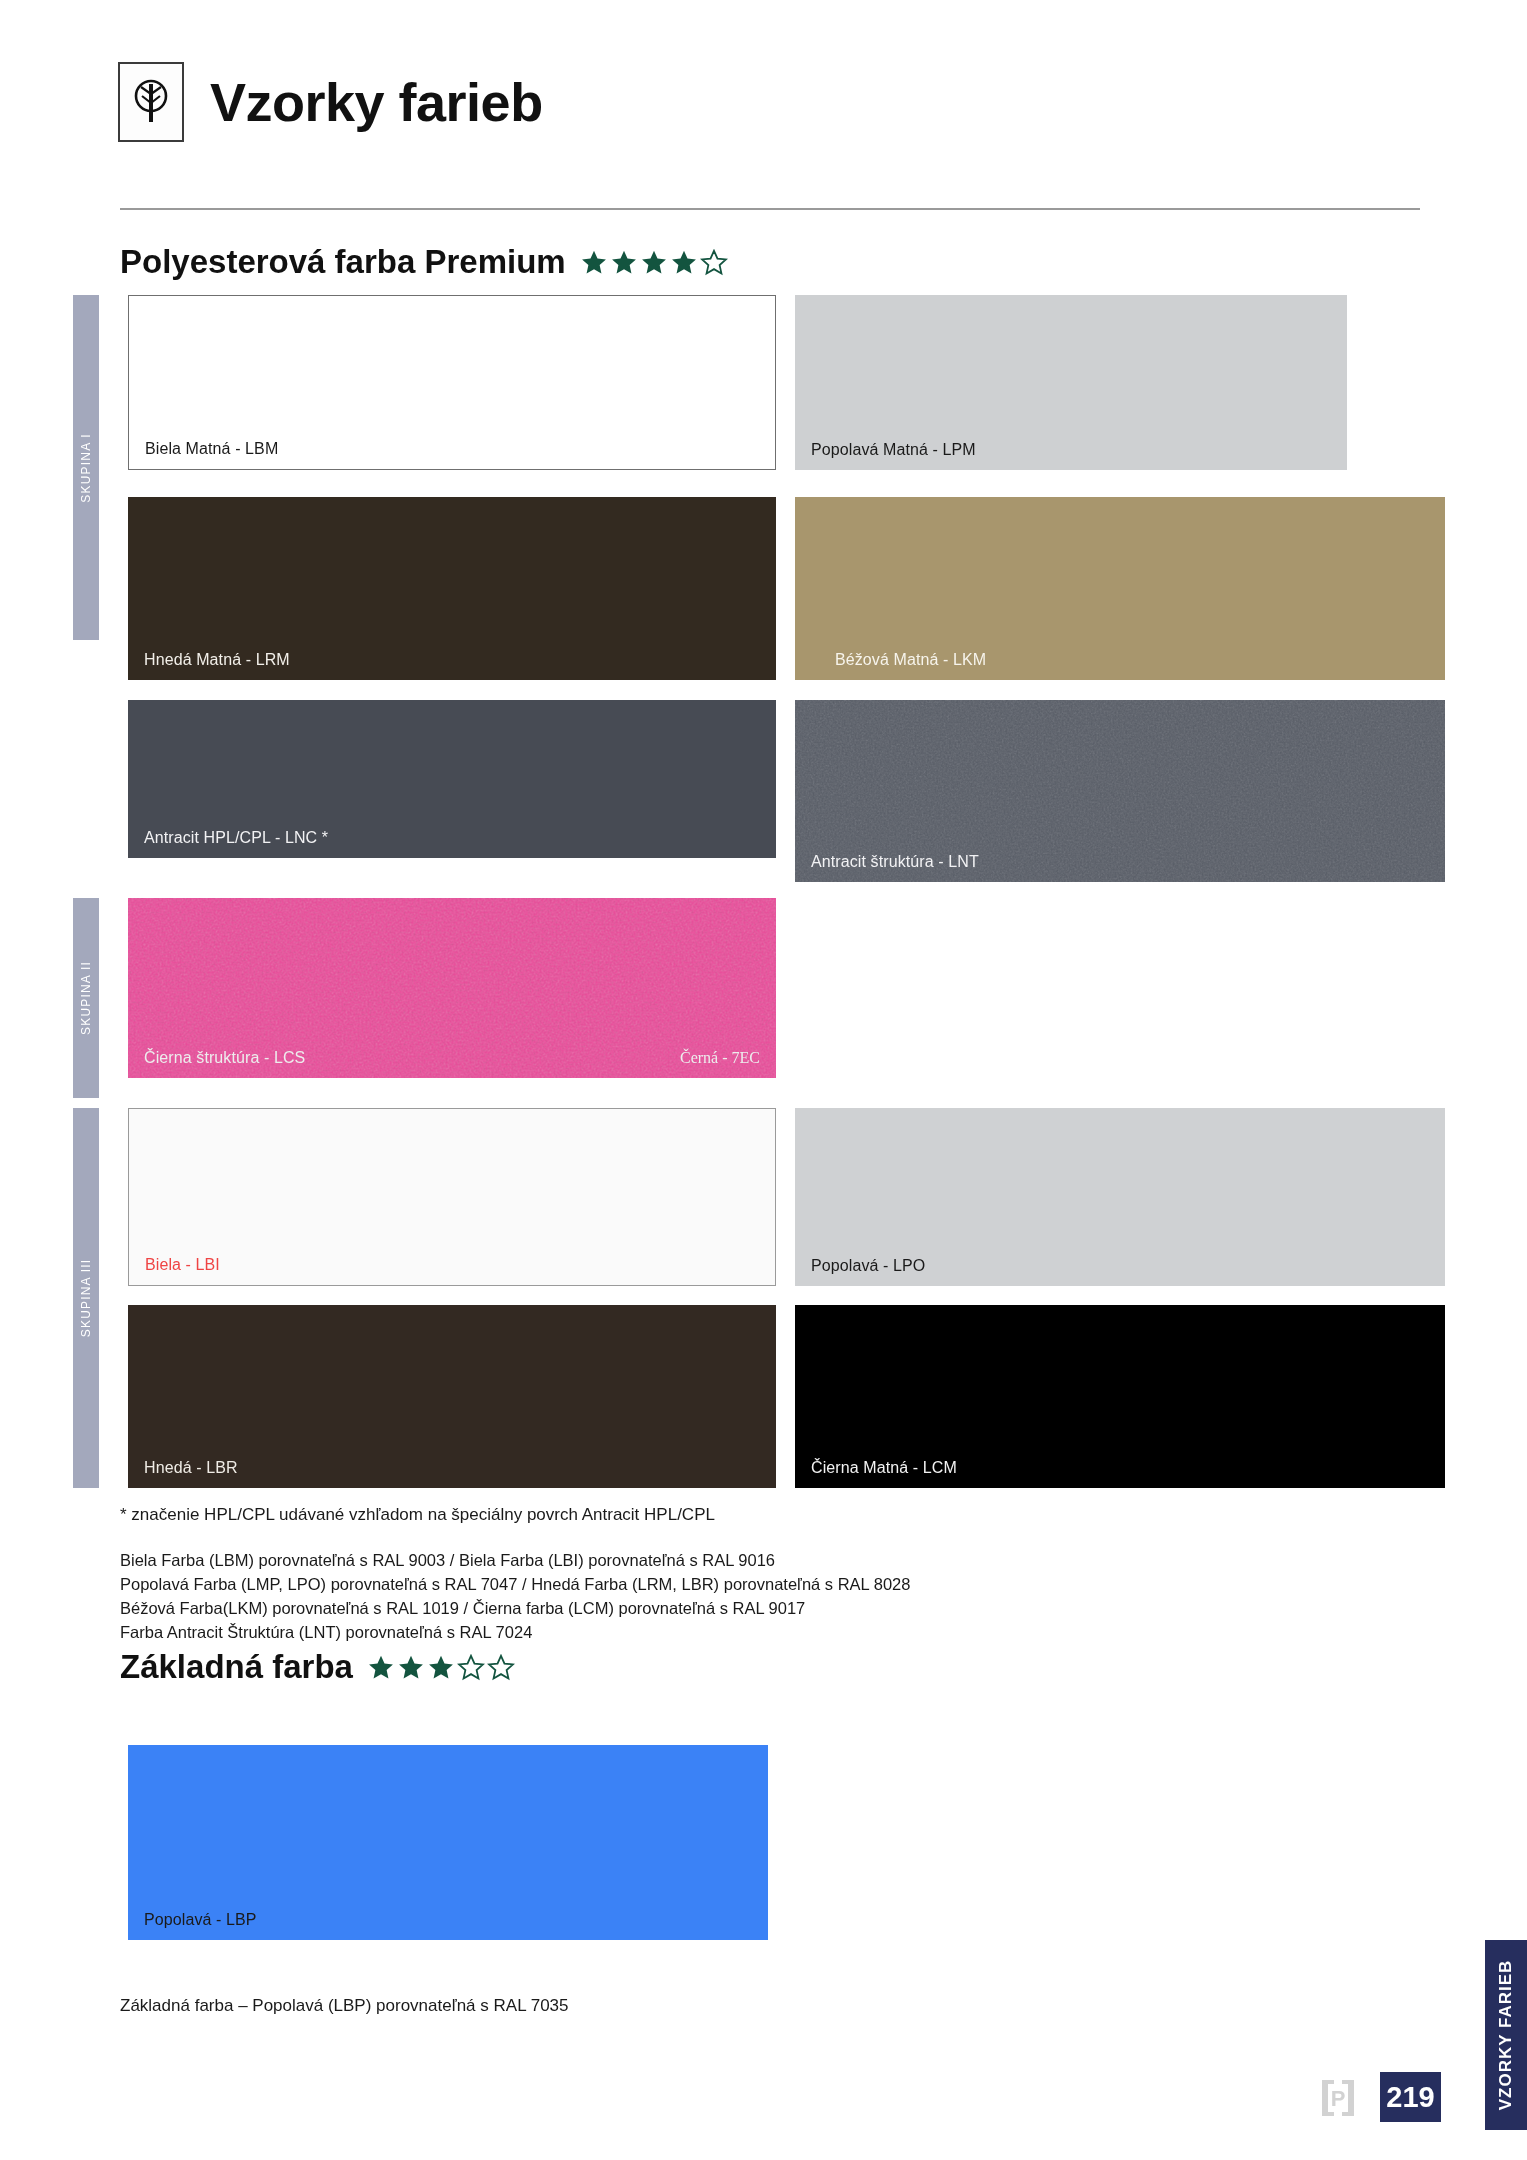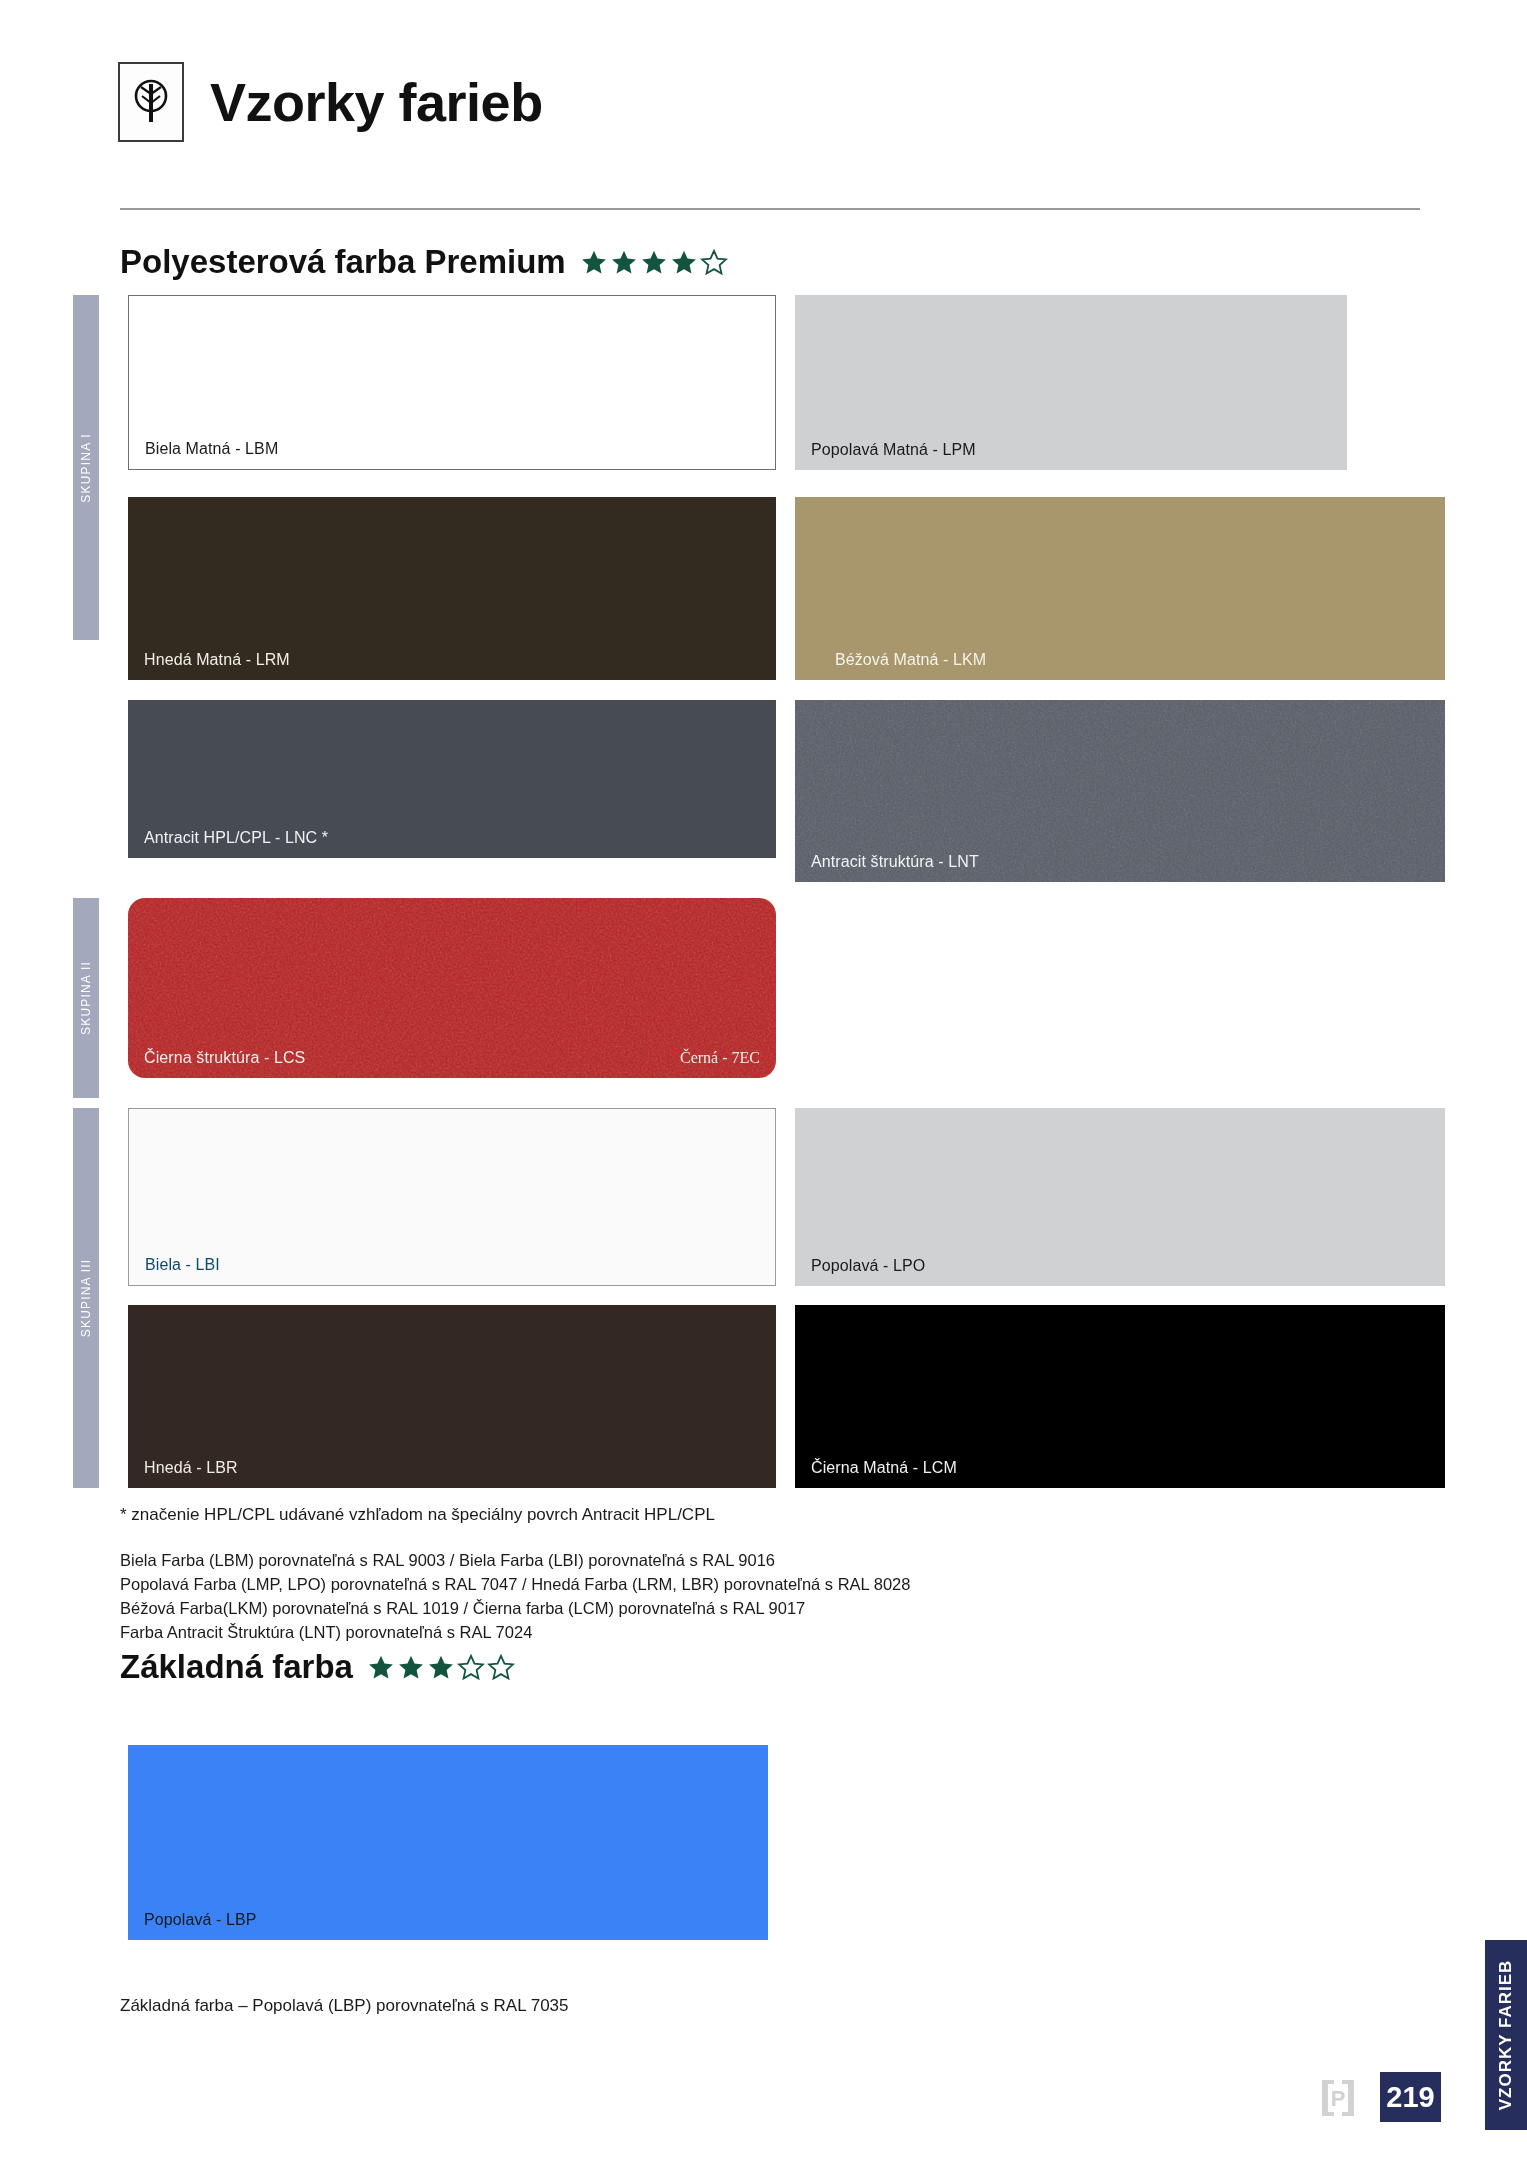--- a/index.html
+++ b/index.html
@@ -256,41 +256,41 @@
               <feFuncA type="linear" slope="0.5"></feFuncA>
             </feComponentTransfer>
         </filter>
       </defs>
       <rect width="100%" height="100%" filter="url(#texA)" opacity="0.45"></rect>
     </svg>
   </div>
   <span class="sw-label" style="color:#f2f2f4;">Antracit štruktúra - LNT</span>
 </div>
 
-<div class="swatch" style="left:128px; top:898px; width:648px; height:180px; background:#b91c1c;border-radius:17px;">
+<div class="swatch" style="left:128px; top:898px; width:648px; height:180px; background:#ec4899;">
   <div class="tex">
     <svg width="100%" height="100%" preserveAspectRatio="none">
       <defs>
         <filter id="texB" x="0" y="0" width="100%" height="100%">
           <feTurbulence type="fractalNoise" baseFrequency="0.5" numOctaves="4" seed="19" result="n"></feTurbulence>
           <feColorMatrix in="n" type="saturate" values="0"></feColorMatrix>
           <feComponentTransfer>
               <feFuncA type="linear" slope="0.6"></feFuncA>
             </feComponentTransfer>
         </filter>
       </defs>
       <rect width="100%" height="100%" filter="url(#texB)" opacity="0.5"></rect>
     </svg>
   </div>
   <span class="sw-label" style="color:#ededed;">Čierna štruktúra - LCS</span>
   <span class="sw-label-right" style="color:#ededed;font-family:Liberation Serif, serif;">Černá - 7EC</span>
 </div>
 
 <div class="swatch" style="left:128px; top:1108px; width:648px; height:178px; background:#fafafa; border:1px solid #9a9a9a;">
-  <span class="sw-label" style="color:#0c4a6e;margin-top:26px;">Biela - LBI</span>
+  <span class="sw-label" style="color:#ef4444;margin-top:26px;">Biela - LBI</span>
 </div>
 
 <div class="swatch" style="left:795px; top:1108px; width:650px; height:178px; background:#cfd1d3;">
   <span class="sw-label" style="color:#1a1a1a;">Popolavá - LPO</span>
 </div>
 
 <div class="swatch" style="left:128px; top:1305px; width:648px; height:183px; background:#332922;">
   <span class="sw-label" style="color:#f0ece6;">Hnedá - LBR</span>
 </div>
 

